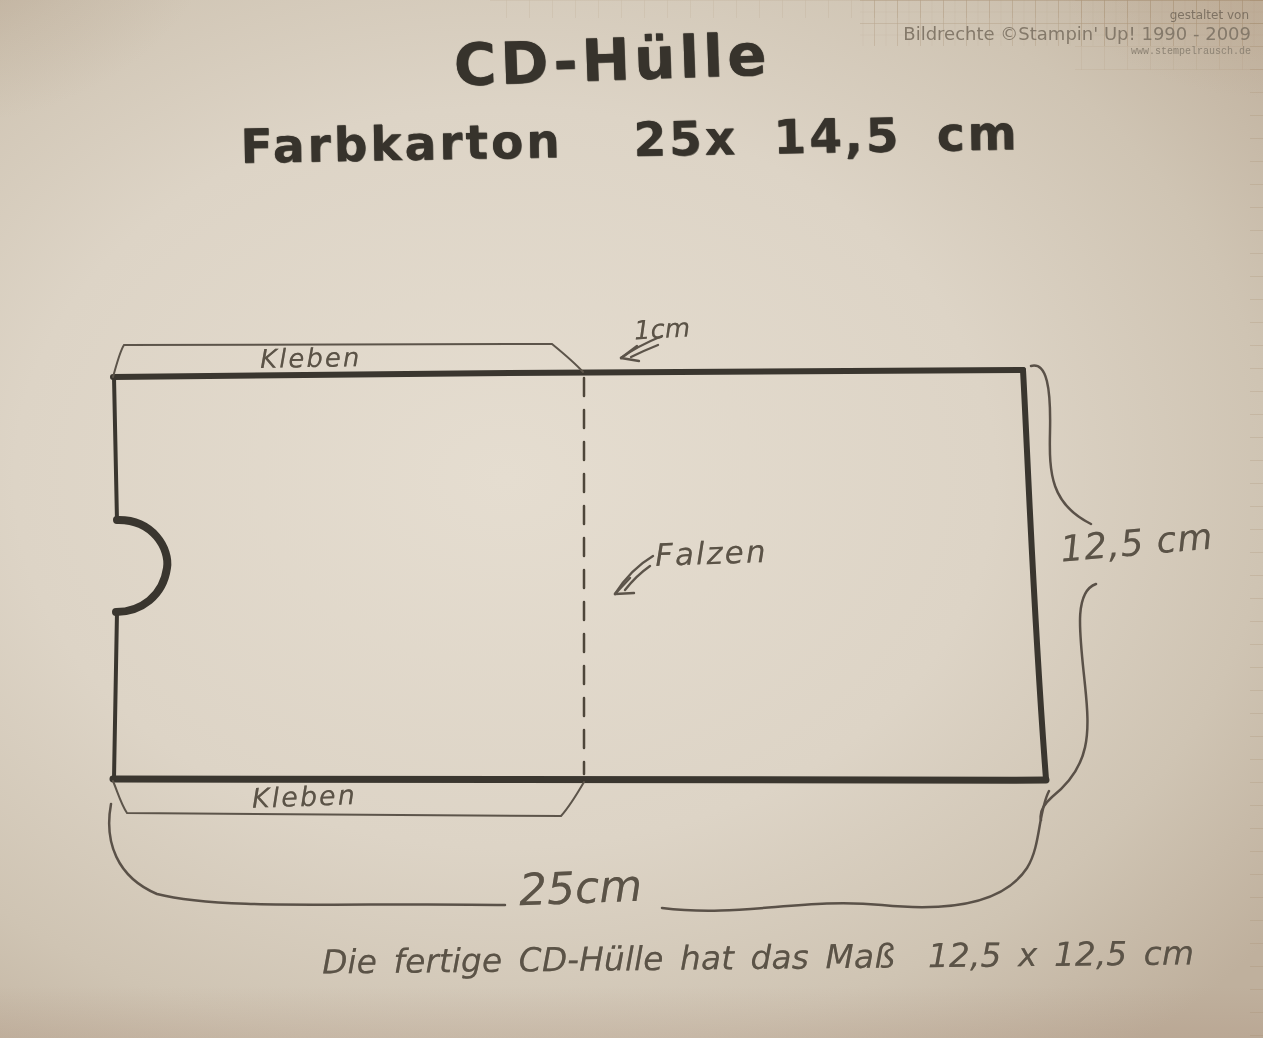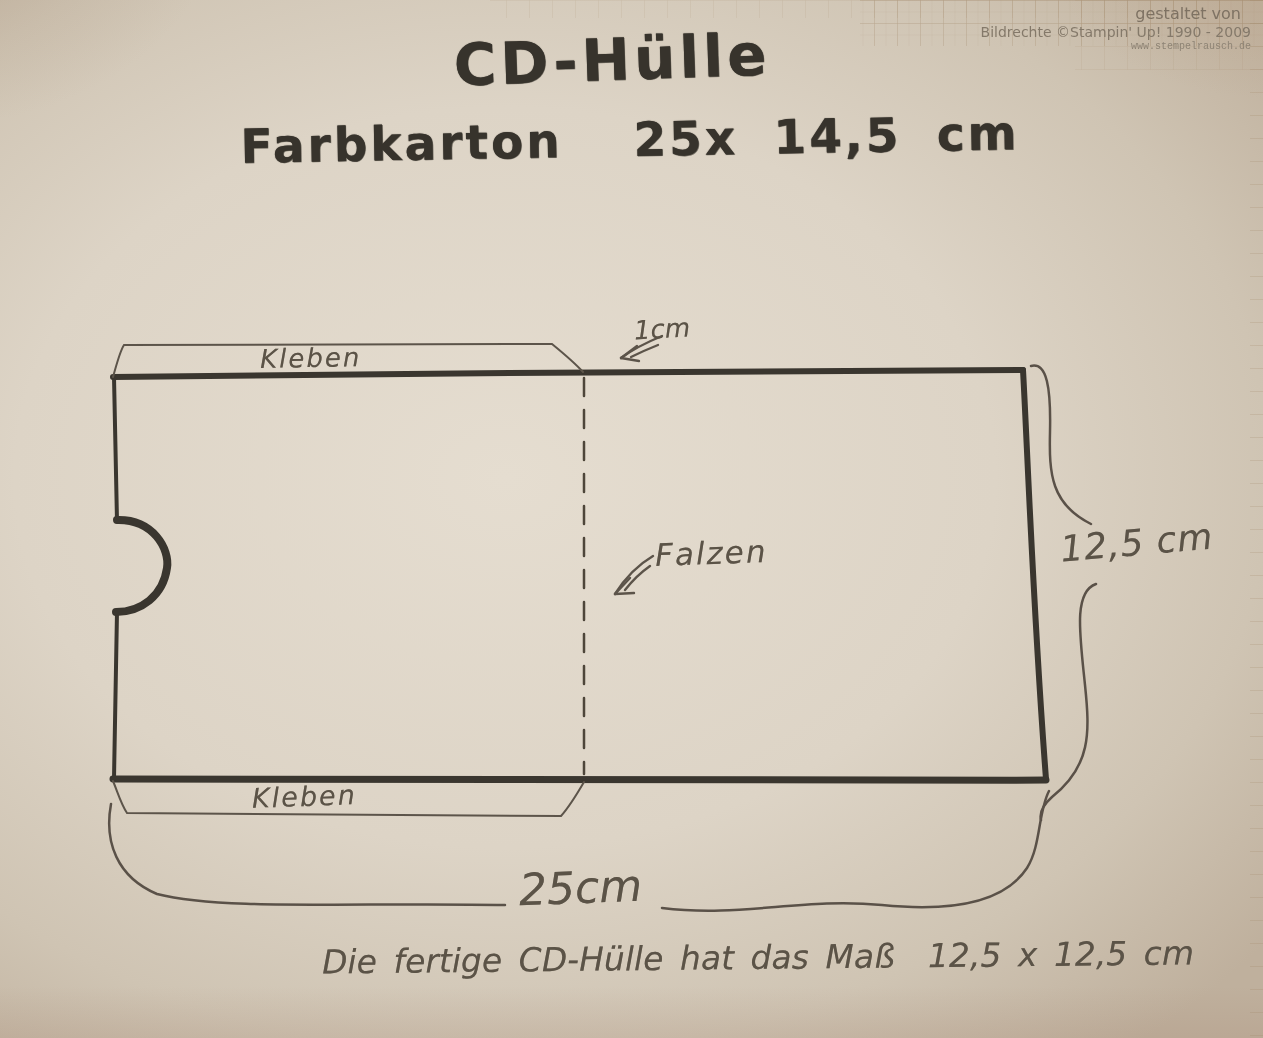--- a/index.html
+++ b/index.html
@@ -34,26 +34,26 @@
   .kleben-top{left:260px;top:343px;font-size:26px;transform:rotate(-1deg);letter-spacing:2px;}
   .kleben-bottom{left:252px;top:781px;font-size:27px;transform:rotate(-2deg);letter-spacing:2px;}
   .one-cm{left:634px;top:314px;font-size:26px;transform:rotate(-3deg);}
   .falzen{left:655px;top:535px;font-size:31px;transform:rotate(-2deg);letter-spacing:2px;}
   .dim-side{left:1060px;top:522px;font-size:36px;transform:rotate(-5deg);letter-spacing:1px;}
   .dim-bottom{left:519px;top:862px;font-size:44px;transform:rotate(-2deg);}
   .footer-note{left:322px;top:938px;font-size:33px;transform:rotate(-0.6deg);word-spacing:6px;}
   .watermark{
     position:absolute;z-index:3;right:12px;top:5px;text-align:right;line-height:1.15;
   }
-  .wm-prefix{font-size:16px;color:#7e7263;margin-right:10px;}
+  .wm-prefix{font-size:12px;color:#7e7263;margin-right:2px;}
   .wm-author{
     font-family:"DejaVu Serif",serif;font-style:italic;font-size:27px;
     color:#6e604f;letter-spacing:1px;margin-top:-5px;
   }
-  .wm-rights{font-size:14px;color:#84796a;margin-top:1px;}
+  .wm-rights{font-size:18px;color:#84796a;margin-top:1px;}
   .wm-site{font-size:10px;color:#8d8374;margin-top:1px;font-family:Liberation Mono, monospace;}
 </style>
 </head>
 <body>
 
 <div class="stage"></div>
 
 <svg class="overlay-svg" width="1263" height="1038" viewBox="0 0 1263 1038">
   <defs>
     <pattern id="gridbig" width="23" height="23" patternUnits="userSpaceOnUse">

